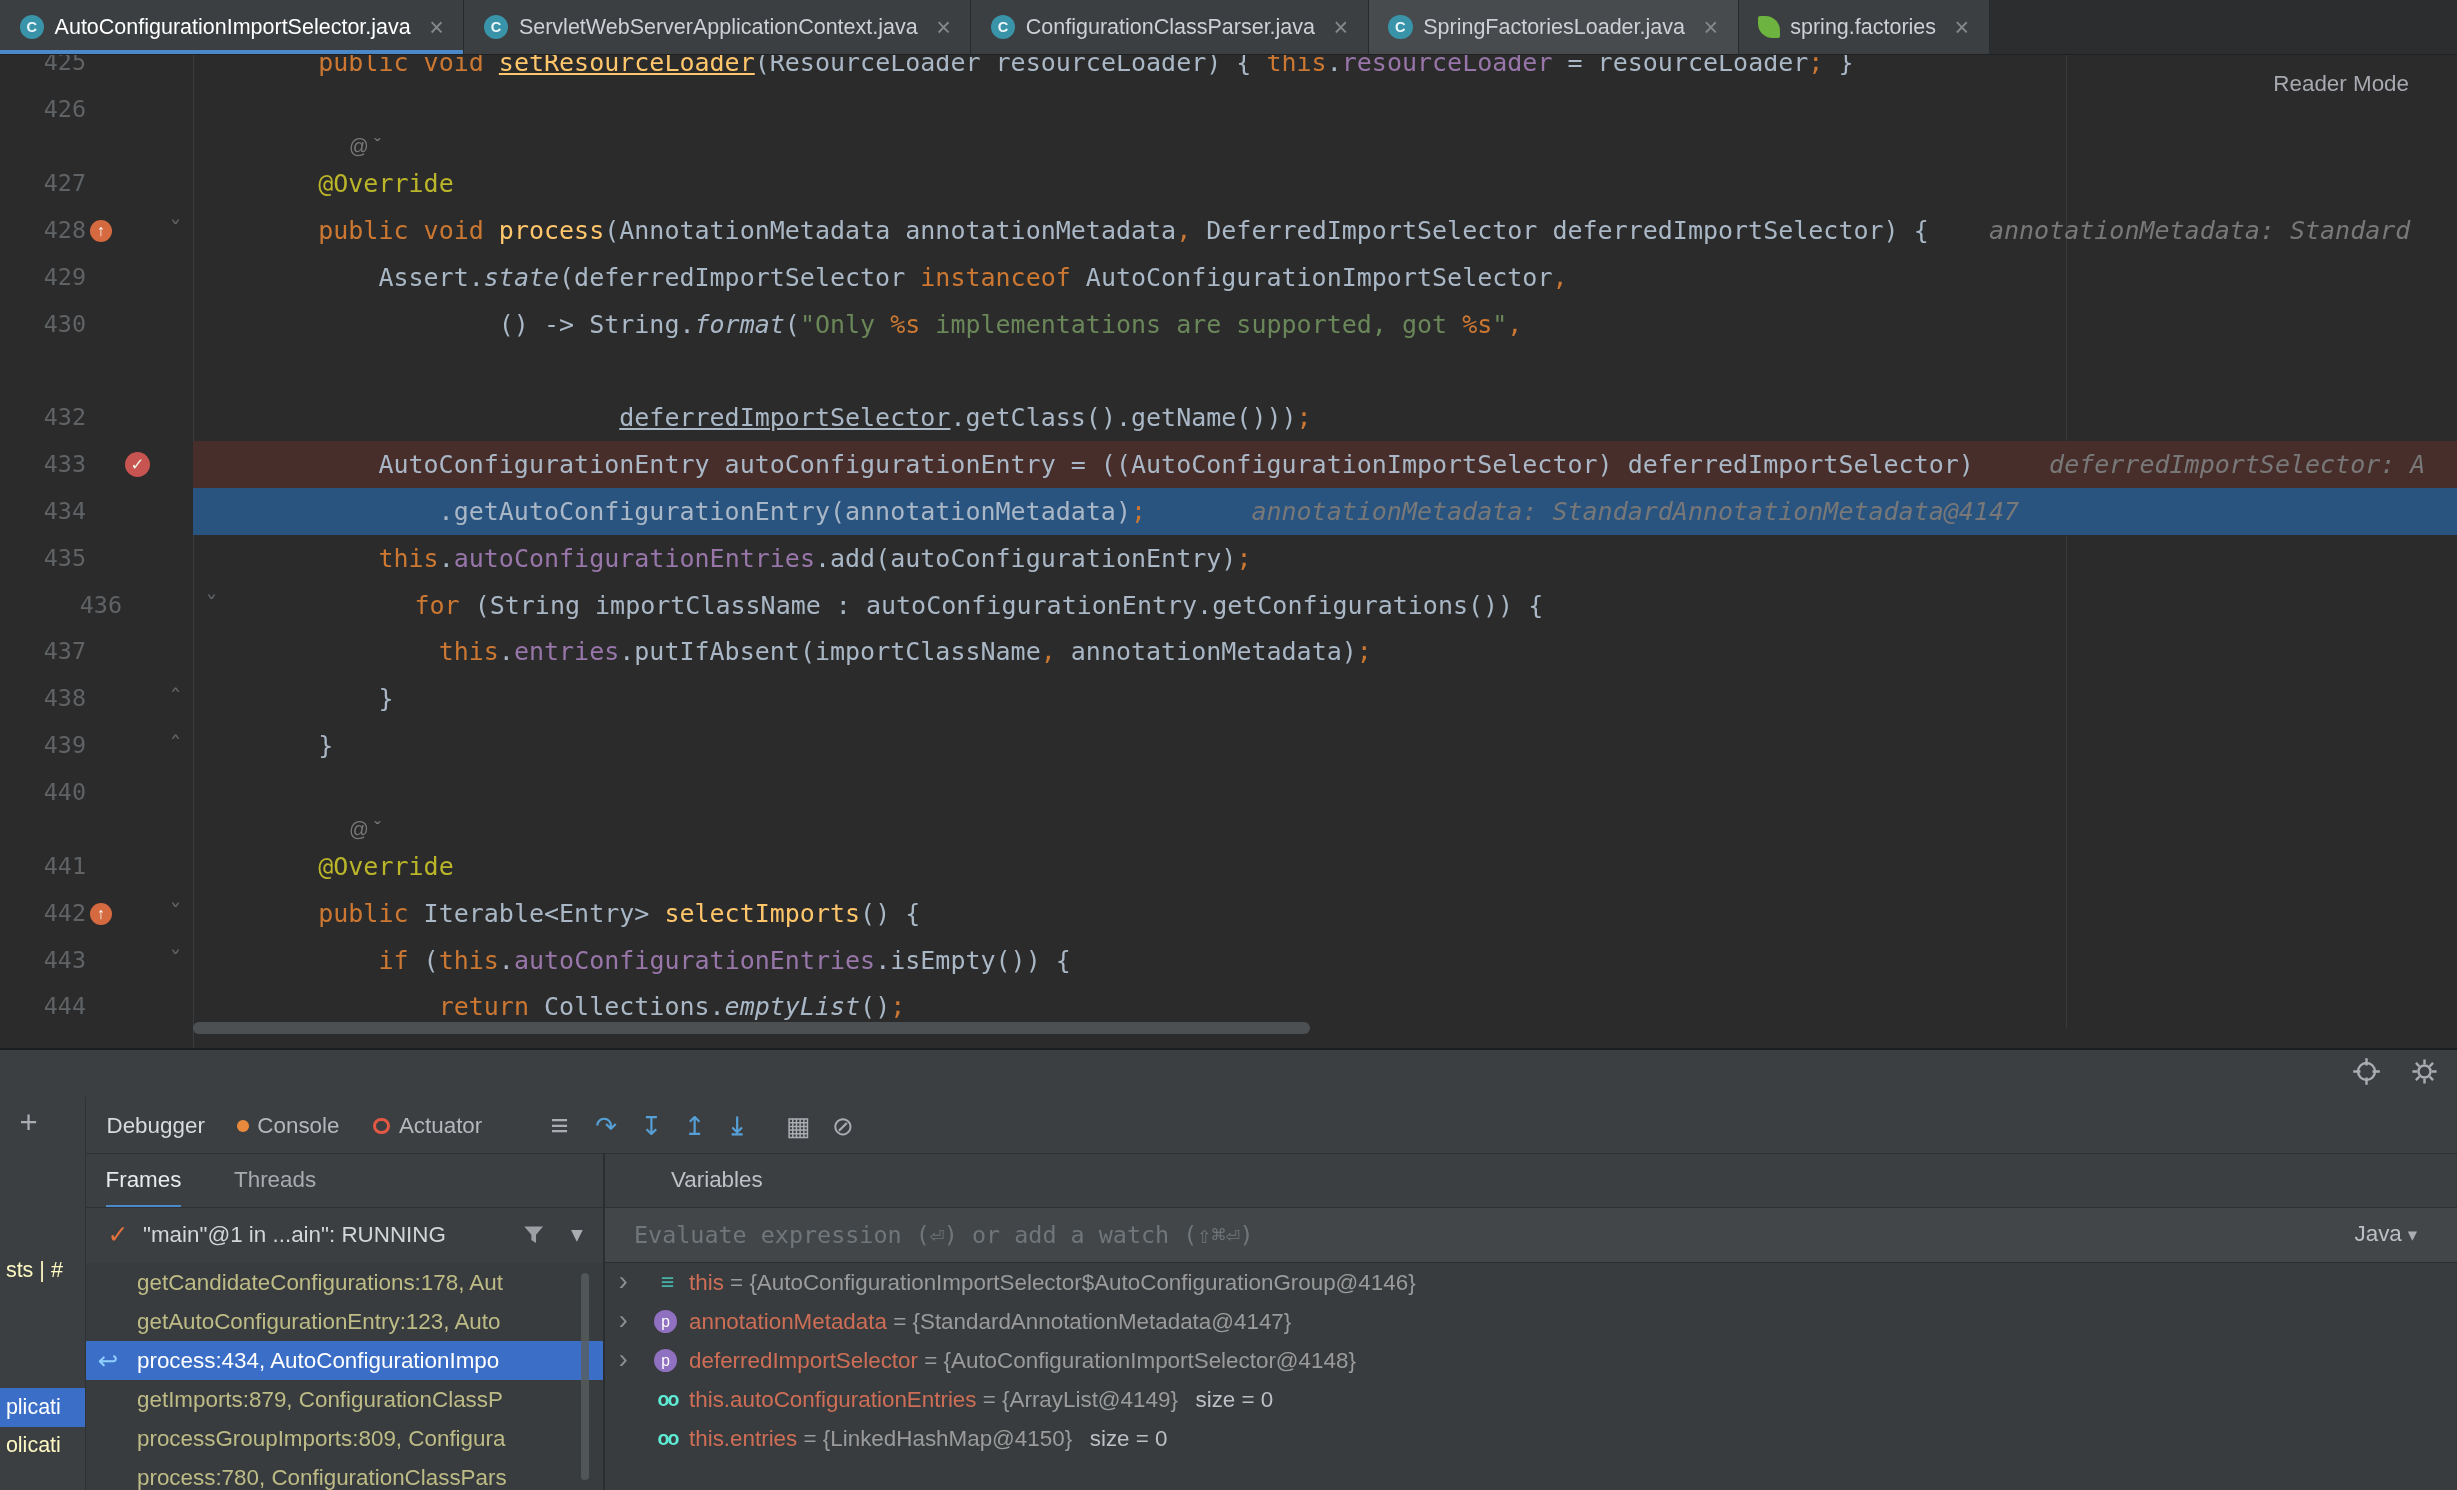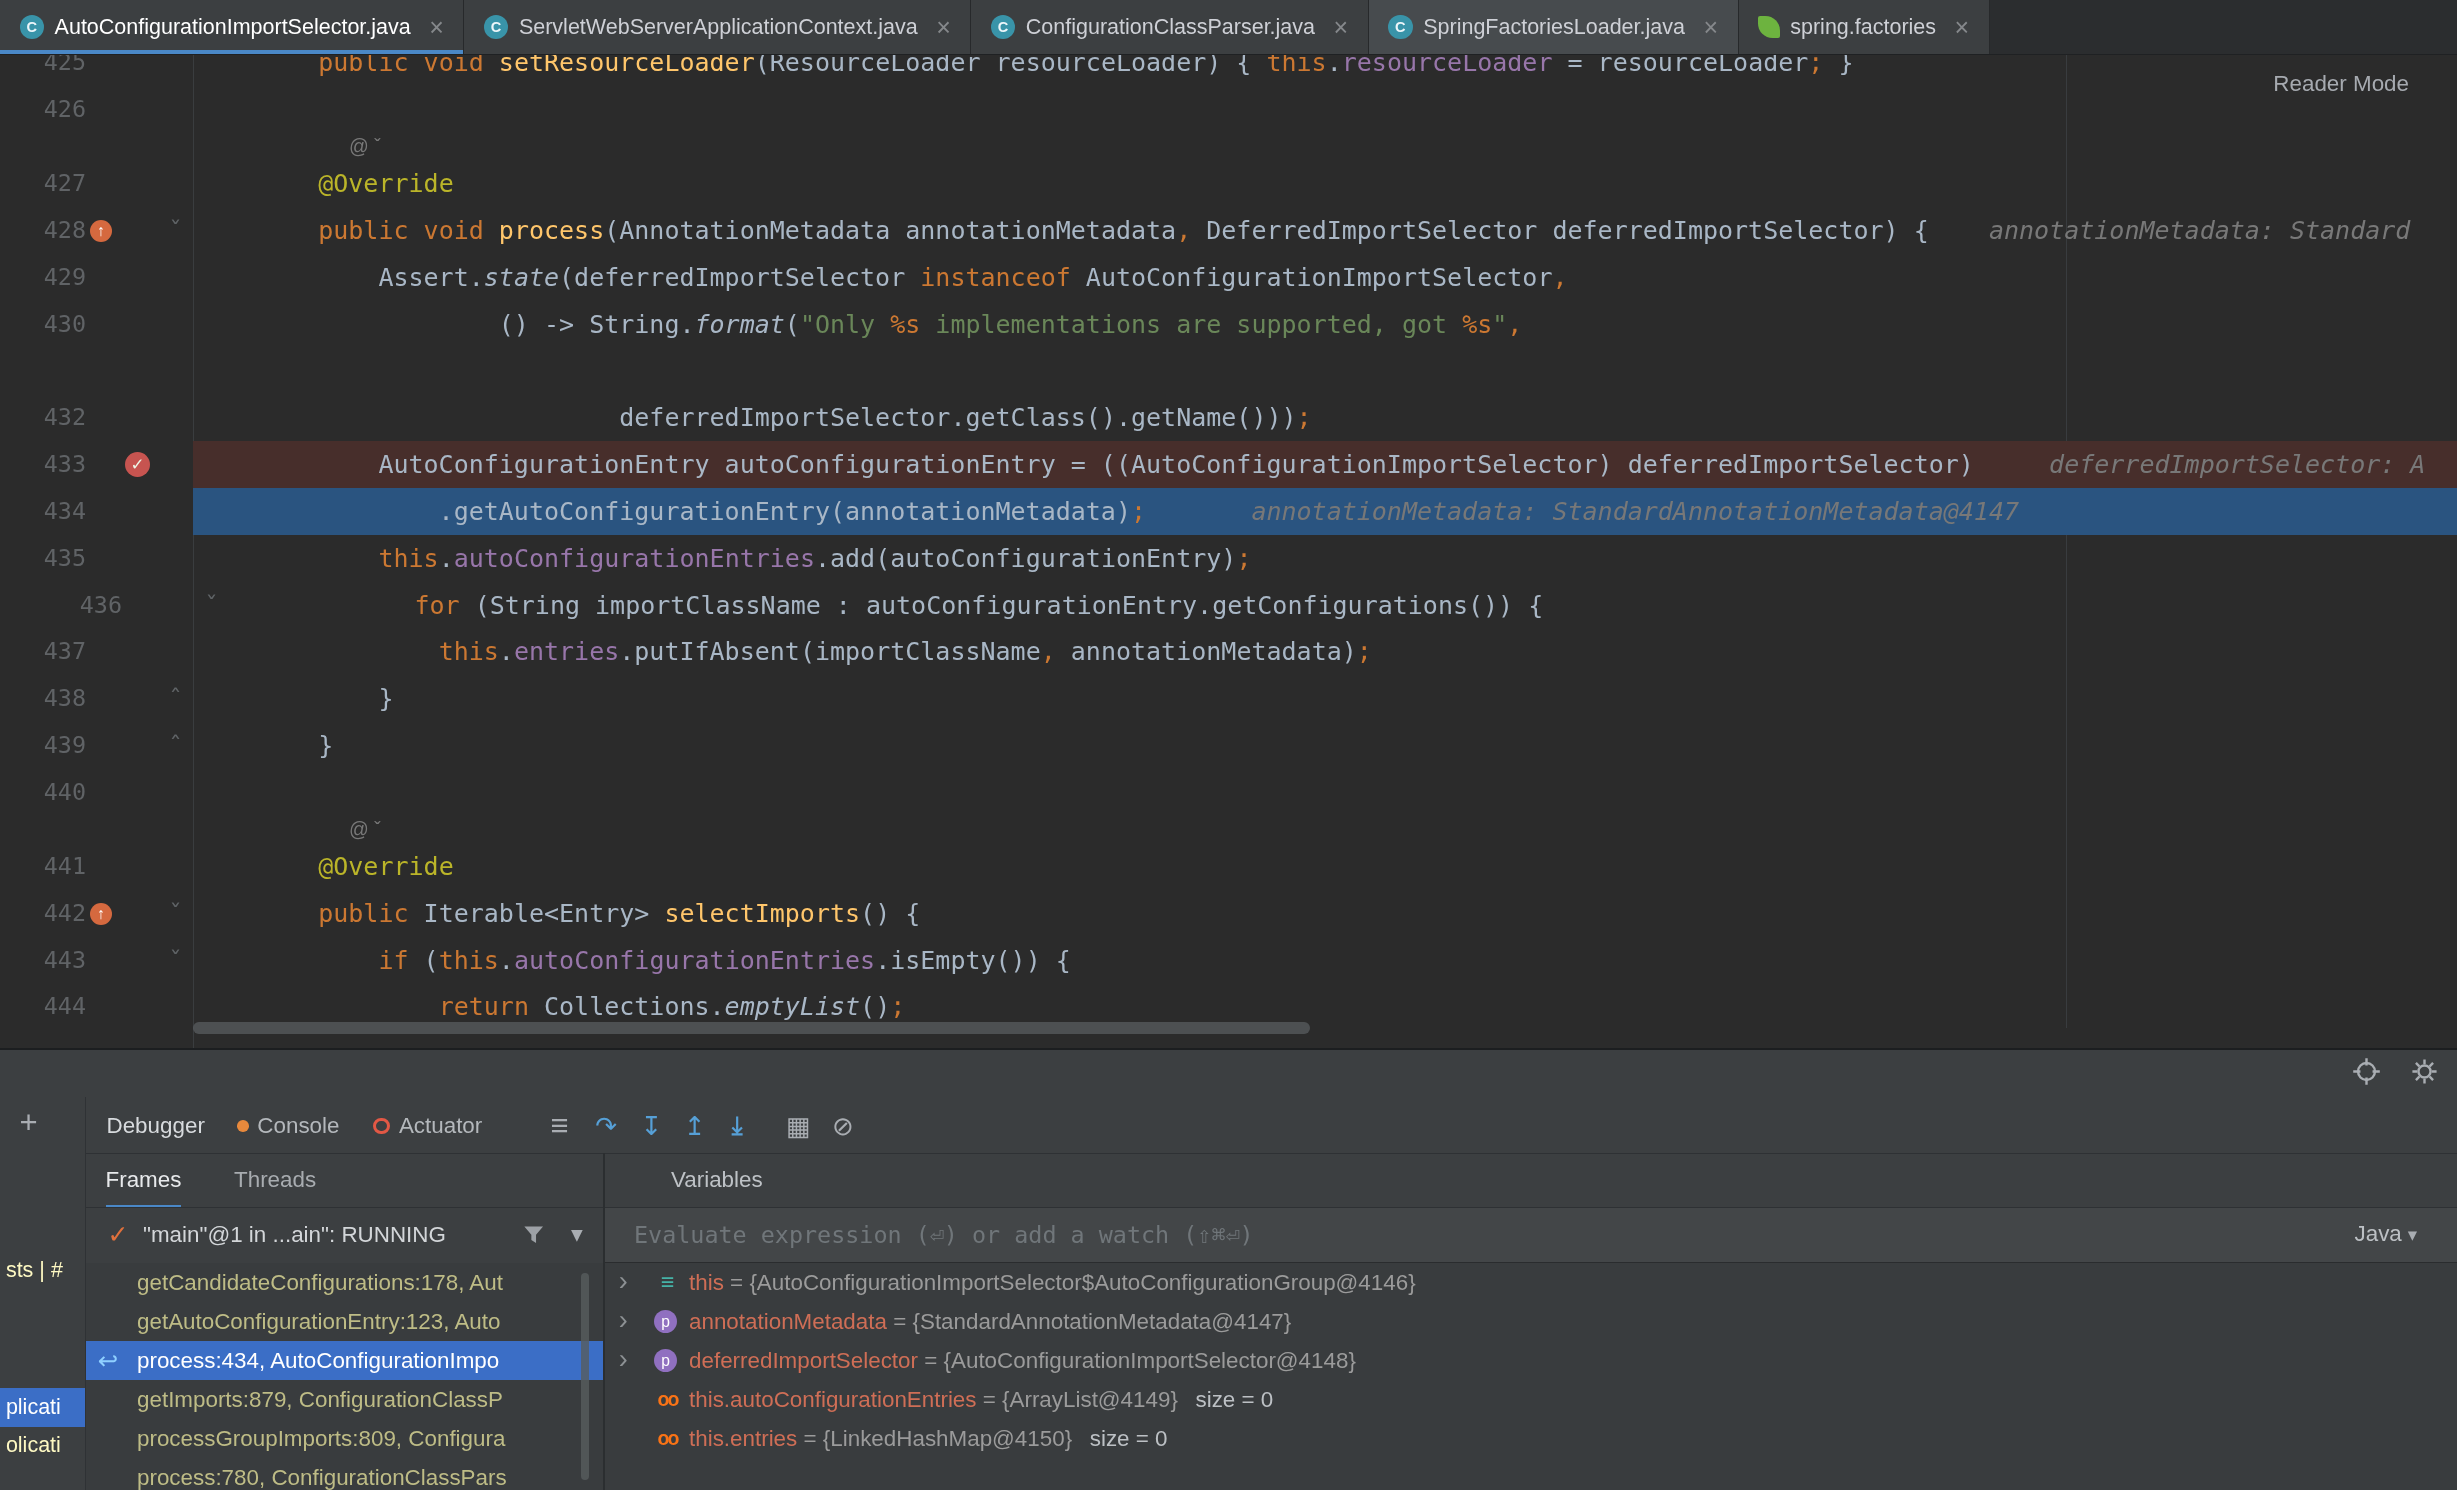--- a/index.html
+++ b/index.html
@@ -36,21 +36,21 @@
   .editor-lines{position:absolute;left:0;top:0;right:0;bottom:0}
   .row{position:absolute;left:0;width:2458px}
   .linehl{position:absolute;left:185px;right:0;top:0;bottom:0}
   .bg-exec .linehl{background:var(--exec-line)}
   .bg-bp .linehl{background:var(--bp-line)}
   .lnum{position:absolute;left:0;top:0;width:78px;text-align:right;color:var(--line-number);
     font:23.4px/47px "DejaVu Sans Mono",monospace}
   .code{position:absolute;left:250px;top:0;white-space:pre;font:25px/47px "DejaVu Sans Mono",monospace}
   .sk{color:#CC7832}.sa{color:#BBB529}.sd{color:#FFC66B}.ss{color:#6A8759}.sf{color:#9876AA}
   .sp{color:#A9B7C6}.si{color:#A9B7C6;font-style:italic}.sh{color:var(--hint);font-style:italic}
-  .ul{}
+  .ul{text-decoration:underline}
   .gicon-bp{position:absolute;left:117px;top:10.7px;width:25px;height:25px;border-radius:50%;
     background:var(--bp-red);color:#EDF7E8;font-size:16.6px;line-height:25px;text-align:center}
   .gicon-ovr{position:absolute;left:82px;top:12.7px;width:22.4px;height:22.4px;border-radius:50%;
     background:var(--orange-icon);color:#fff;font-size:15.6px;line-height:22.4px;text-align:center}
   .gicon-fold{position:absolute;left:160px;top:0;color:#5F6366;font:25px/47px "DejaVu Sans Mono",monospace}
   .annrow{font-size:19.5px}
   .annicon{position:absolute;left:341px;top:0;line-height:27px;color:var(--hint)}
   .reader-mode{position:absolute;right:57px;top:15.6px;color:#A6AAB0;font-size:22.4px}
   .hscroll{position:absolute;left:185px;top:967px;width:1117px;height:11.7px;border-radius:5.9px;background:#5A5E60;opacity:.75}
 
@@ -94,21 +94,21 @@
   .frow.sel{background:var(--selection-blue);color:#FFFFFF}
   .farrow{position:absolute;left:11.7px;top:0;color:#8FD0FF;font-size:24.4px}
   .fscroll{position:absolute;left:495px;top:9.8px;width:7.8px;height:207px;border-radius:3.9px;background:#585C5E;opacity:.8}
 
   .vars{position:absolute;left:605px;right:0;top:213px;bottom:0;background:var(--list-bg);overflow:hidden}
   .vrow{position:relative;height:39px;line-height:39px;padding-left:84px;font-size:22.4px;white-space:nowrap}
   .vchev{position:absolute;left:13.7px;top:-1px;color:#8C9093;font-size:27px}
   .vicon{position:absolute;left:49px;top:5.9px;width:27px;height:27px;display:flex;align-items:center;justify-content:center}
   .vicon.this{color:#45B3A7;font-size:23.4px;font-weight:bold}
   .vicon.param{background:#9070C0;border-radius:50%;width:23.4px;height:23.4px;color:#fff;font-size:15.6px;margin-top:2px}
-  .vicon.watch{color:#f97316;font-size:19.5px;font-weight:bold;letter-spacing:-2px}
+  .vicon.watch{color:#5eead4;font-size:19.5px;font-weight:bold;letter-spacing:-2px}
   .vname{color:var(--var-name)}
   .veq,.vval{color:var(--var-value)}
   .vsize{color:var(--ui-text);margin-left:17.6px}
 </style>
 </head>
 <body>
 
 <div id="app">
 
   <div class="tabbar">

